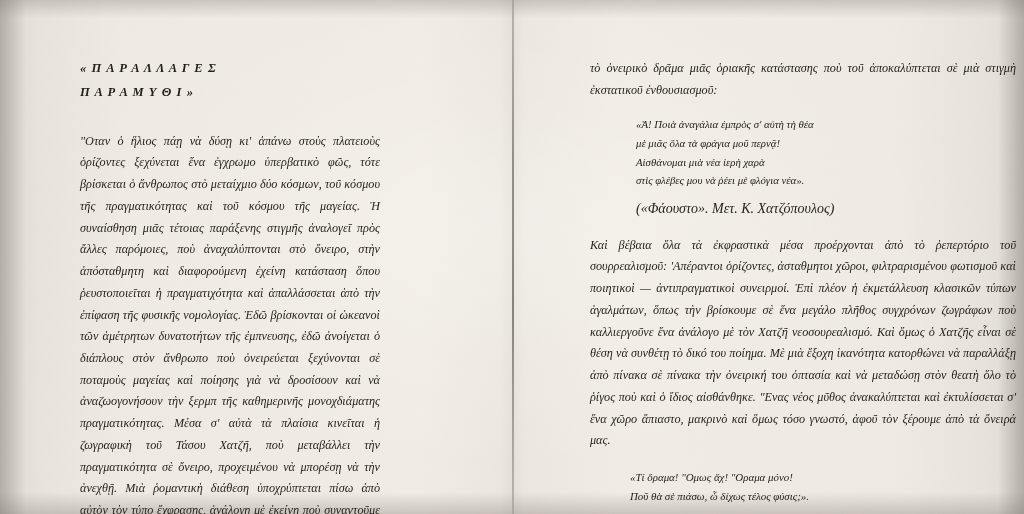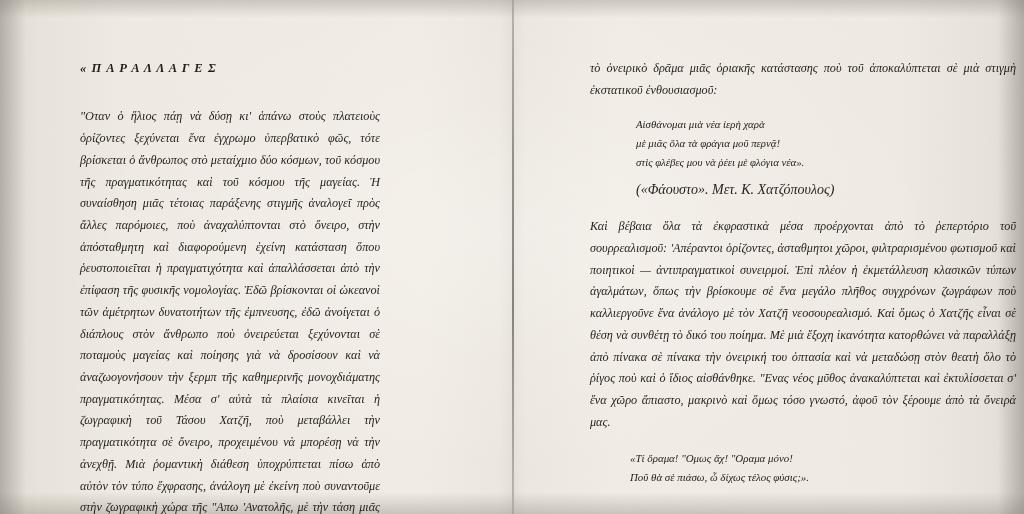--- a/index.html
+++ b/index.html
@@ -133,30 +133,32 @@
 
   <div id="edge-top"></div>
   <div id="edge-bottom"></div>
   <div id="edge-left"></div>
   <div id="edge-right"></div>
   <div id="gutter"></div>
 
   <div class="page-col" id="left-page">
     <div class="title">
       <div>« Π Α Ρ Α Λ Λ Α Γ Ε Σ</div>
+      <div>Π Α Ρ Α Μ Υ Θ Ι »</div>
     </div>
     <p class="body first">"Οταν ὁ ἥλιος πάῃ νὰ δύσῃ κι' ἁπάνω στοὺς πλατειοὺς ὁρίζοντες ξεχύνεται ἕνα ἐγχρωμο ὑπερβατικὸ φῶς, τότε βρίσκεται ὁ ἄνθρωπος στὸ μεταίχμιο δύο κόσμων, τοῦ κόσμου τῆς πραγματικότητας καὶ τοῦ κόσμου τῆς μαγείας. Ἡ συναίσθηση μιᾶς τέτοιας παράξενης στιγμῆς ἀναλογεῖ πρὸς ἄλλες παρόμοιες, ποὺ ἀναχαλύπτονται στὸ ὄνειρο, στὴν ἁπόσταθμητη καὶ διαφορούμενη ἐχείνη κατάσταση ὅπου ῥευστοποιεῖται ἡ πραγματιχότητα καὶ ἀπαλλάσσεται ἀπὸ τὴν ἐπίφαση τῆς φυσικῆς νομολογίας. Ἐδῶ βρίσκονται οἱ ὠκεανοὶ τῶν ἀμέτρητων δυνατοτήτων τῆς ἐμπνευσης, ἐδῶ ἀνοίγεται ὁ διάπλους στὸν ἄνθρωπο ποὺ ὀνειρεύεται ξεχύνονται σὲ ποταμοὺς μαγείας καὶ ποίησης γιὰ νὰ δροσίσουν καὶ νὰ ἀναζωογονήσουν τὴν ξερμπ τῆς καθημερινῆς μονοχδιάματης πραγματικότητας. Μέσα σ' αὐτὰ τὰ πλαίσια κινεῖται ἡ ζωγραφικὴ τοῦ Τάσου Χατζῆ, ποὺ μεταβάλλει τὴν πραγματικότητα σὲ ὄνειρο, προχειμένου νὰ μπορέσῃ νὰ τὴν ἀνεχθῇ. Μιὰ ῥομαντικὴ διάθεση ὑποχρύπτεται πίσω ἀπὸ αὐτὸν τὸν τύπο ἔχφρασης, ἀνάλογη μὲ ἐκείνη ποὺ συναντοῦμε στὴν ζωγραφικὴ χώρα τῆς "Απω 'Ανατολῆς, μὲ τὴν τάση μιᾶς μεταφυσικῆς μετουσίωσης τοῦ κόσμου. Ὁ ζωγράφος μὲ τὰ λιτὰ μέσα ἑνὸς ποιητῆ τῶν Χάϊ Κάϊ, συνειδητοποιεῖ στὸ ἔργο του</p>
   </div>
 
   <div class="page-col" id="right-page">
     <p class="body first">τὸ ὀνειρικὸ δρᾶμα μιᾶς ὁριακῆς κατάστασης ποὺ τοῦ ἀποκαλύπτεται σὲ μιὰ στιγμὴ ἐκστατικοῦ ἐνθουσιασμοῦ:</p>
 
     <div class="quote">
+      <div class="line">«Ἀ! Ποιὰ ἀναγάλια ἐμπρὸς σ' αὐτὴ τὴ θέα</div>
+      <div class="line">μὲ μιᾶς ὅλα τὰ φράγια μοῦ περνᾷ!</div>
       <div class="line">Αἰσθάνομαι μιὰ νέα ἱερὴ χαρὰ</div>
-      <div class="line">μὲ μιᾶς ὅλα τὰ φράγια μοῦ περνᾷ!</div>
       <div class="line">στὶς φλέβες μου νὰ ῥέει μὲ φλόγια νέα».</div>
       <div class="attrib">(«Φάουστο». Μετ. Κ. Χατζόπουλος)</div>
     </div>
 
     <p class="body">Καὶ βέβαια ὅλα τὰ ἐκφραστικὰ μέσα προέρχονται ἀπὸ τὸ ῥεπερτόριο τοῦ σουρρεαλισμοῦ: 'Απέραντοι ὁρίζοντες, ἀσταθμητοι χῶροι, φιλτραρισμένου φωτισμοῦ καὶ ποιητικοὶ — ἀντιπραγματικοὶ συνειρμοί. Ἐπὶ πλέον ἡ ἐκμετάλλευση κλασικῶν τύπων ἀγαλμάτων, ὅπως τὴν βρίσκουμε σὲ ἕνα μεγάλο πλῆθος συγχρόνων ζωγράφων ποὺ καλλιεργοῦνε ἕνα ἀνάλογο μὲ τὸν Χατζῆ νεοσουρεαλισμό. Καὶ ὅμως ὁ Χατζῆς εἶναι σὲ θέση νὰ συνθέτῃ τὸ δικό του ποίημα. Μὲ μιὰ ἔξοχη ἱκανότητα κατορθώνει νὰ παραλλάξῃ ἀπὸ πίνακα σὲ πίνακα τὴν ὀνειρική του ὀπτασία καὶ νὰ μεταδώσῃ στὸν θεατὴ ὅλο τὸ ῥίγος ποὺ καὶ ὁ ἴδιος αἰσθάνθηκε. "Ενας νέος μῦθος ἀνακαλύπτεται καὶ ἐκτυλίσσεται σ' ἕνα χῶρο ἄπιαστο, μακρινὸ καὶ ὅμως τόσο γνωστό, ἀφοῦ τὸν ξέρουμε ἀπὸ τὰ ὄνειρά μας.</p>
 
     <div class="quote2">
       <div class="line">«Τί ὄραμα! "Ομως ἄχ! "Οραμα μόνο!</div>
       <div class="line">Ποῦ θὰ σὲ πιάσω, ὦ δίχως τέλος φύσις;».</div>
     </div>

